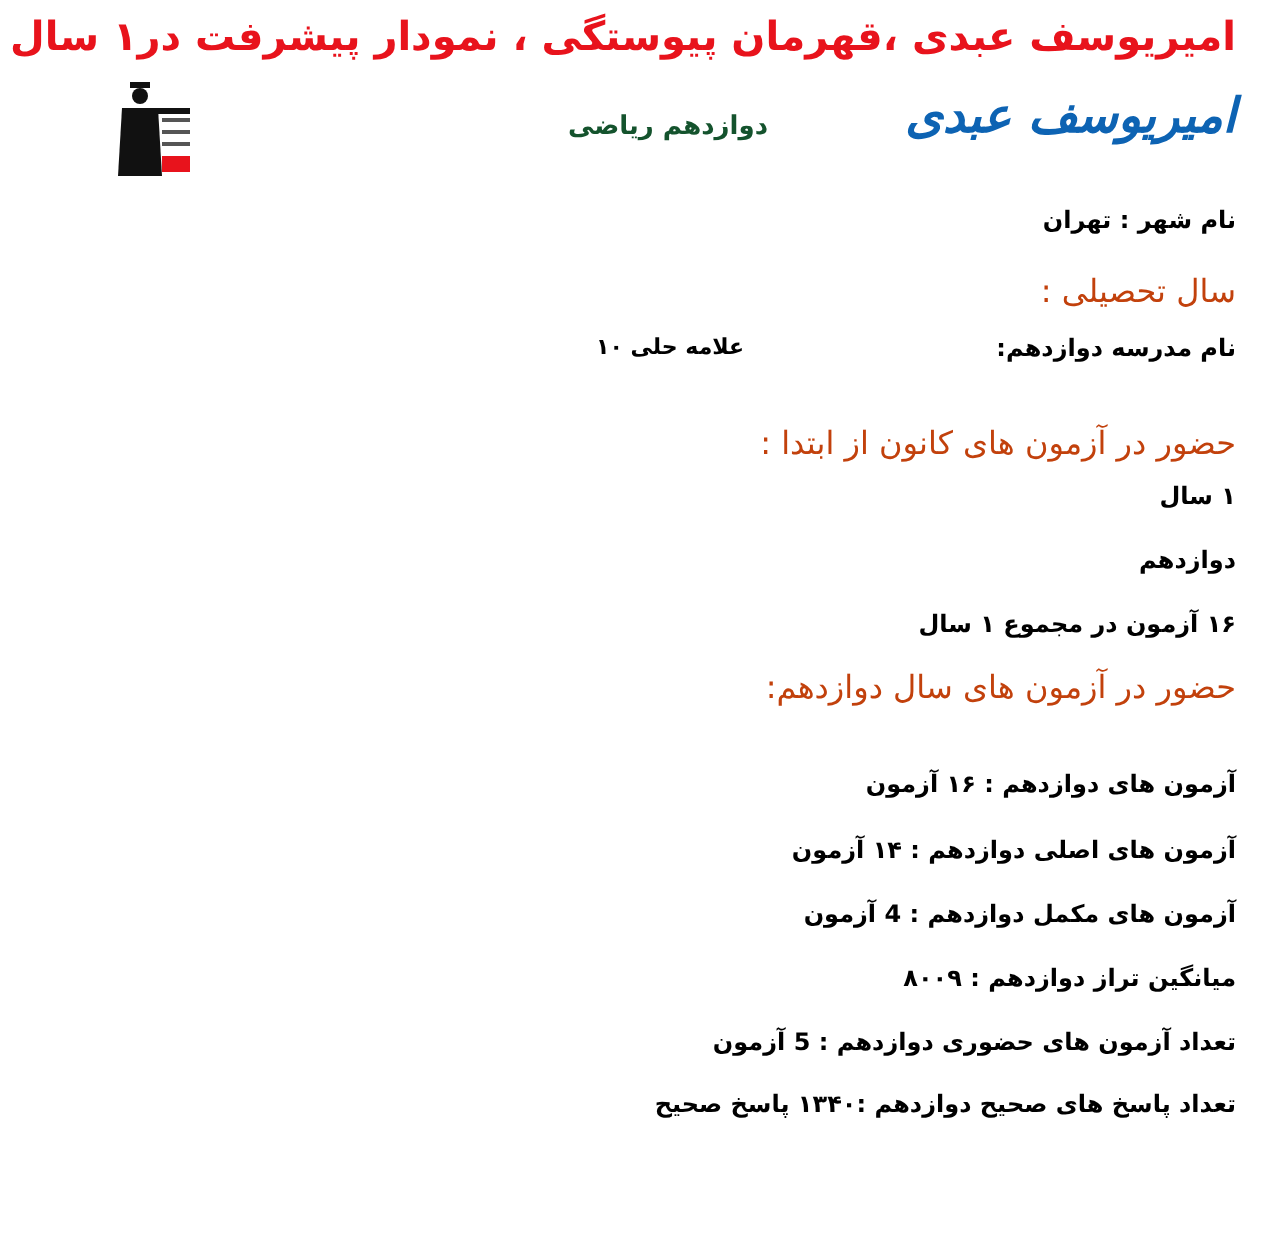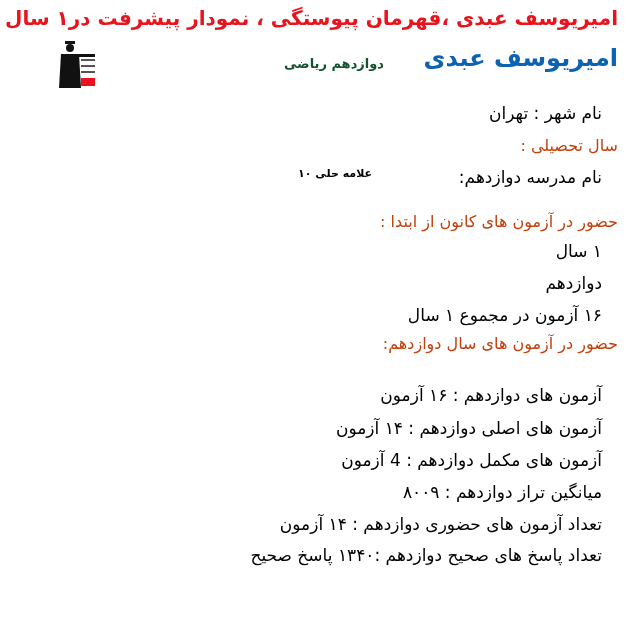--- a/index.html
+++ b/index.html
@@ -1,23 +1,23 @@
 <!DOCTYPE html>
 <html><head>
   <meta charset="utf-8">
   <style>
     html, body { margin:0; padding:0; background:#ffffff; }
     body { width:632px; height:623px; position:relative; overflow:hidden;
            font-family:"DejaVu Sans", sans-serif; direction:rtl; }
     .abs { position:absolute; white-space:nowrap; }
     .headline { top:6px; right:14px; color:#e8131c; font-weight:bold; font-size:20px; }
-    .name { top:44px; right:14px; color:#0d63b3; font-weight:bold; font-size:24px; }
+    .name { top:44px; right:14px; color:#0d63b3; font-weight:bold; font-size:24px;font-style:italic; }
     .grade { top:56px; right:248px; color:#14532d; font-weight:bold; font-size:13px; }
     .logo { top:40px; left:55px; width:44px; height:50px; }
-    .line { right:30px; color:#000; font-weight:normal; font-size:17px; }
+    .line { right:14px; color:#000; font-weight:bold; font-size:12px; }
     .red { right:14px; color:#c2410c; font-size:16px; }
     .school-val { top:167px; left:298px; color:#000; font-weight:bold; font-size:11px; direction:rtl; }
   </style>
 </head>
 <body>
 
 <div class="abs headline">امیریوسف عبدی ،قهرمان پیوستگی ، نمودار پیشرفت در۱ سال ، ۱۶ آزمون</div>
 
 <div class="abs name">امیریوسف عبدی</div>
 <div class="abs grade">دوازدهم ریاضی</div>
@@ -43,14 +43,14 @@
 <div class="abs red" style="top:212px">حضور در آزمون های کانون از ابتدا :</div>
 <div class="abs line" style="top:241px">۱ سال</div>
 <div class="abs line" style="top:273px">دوازدهم</div>
 <div class="abs line" style="top:305px">۱۶ آزمون در مجموع ۱ سال</div>
 
 <div class="abs red" style="top:334px">حضور در آزمون های سال دوازدهم:</div>
 <div class="abs line" style="top:385px">آزمون های دوازدهم : ۱۶ آزمون</div>
 <div class="abs line" style="top:418px">آزمون های اصلی دوازدهم : ۱۴ آزمون</div>
 <div class="abs line" style="top:450px">آزمون های مکمل دوازدهم : 4 آزمون</div>
 <div class="abs line" style="top:482px">میانگین تراز دوازدهم : ۸۰۰۹</div>
-<div class="abs line" style="top:514px">تعداد آزمون های حضوری دوازدهم : ۱۴ آزمون</div>
+<div class="abs line" style="top:514px">تعداد آزمون های حضوری دوازدهم : 5 آزمون</div>
 <div class="abs line" style="top:545px">تعداد پاسخ های صحیح دوازدهم :۱۳۴۰ پاسخ صحیح</div>
 
 </body></html>

